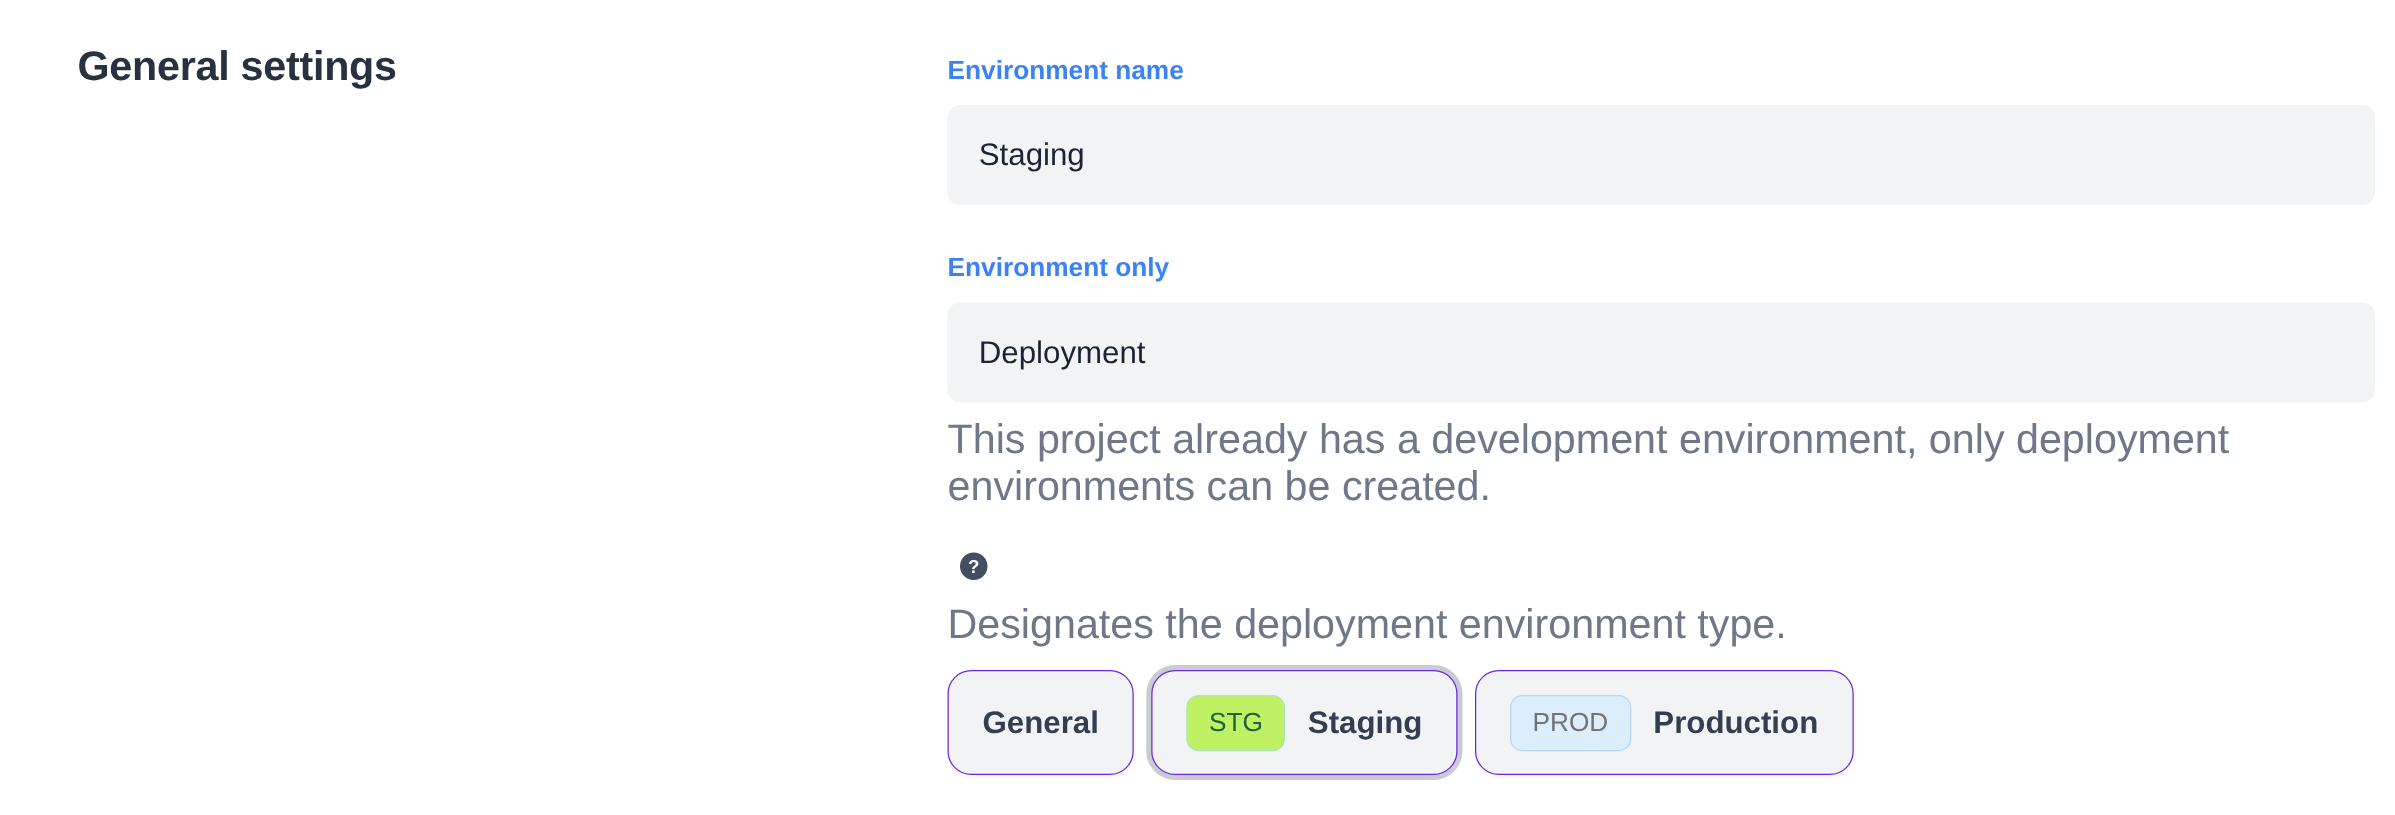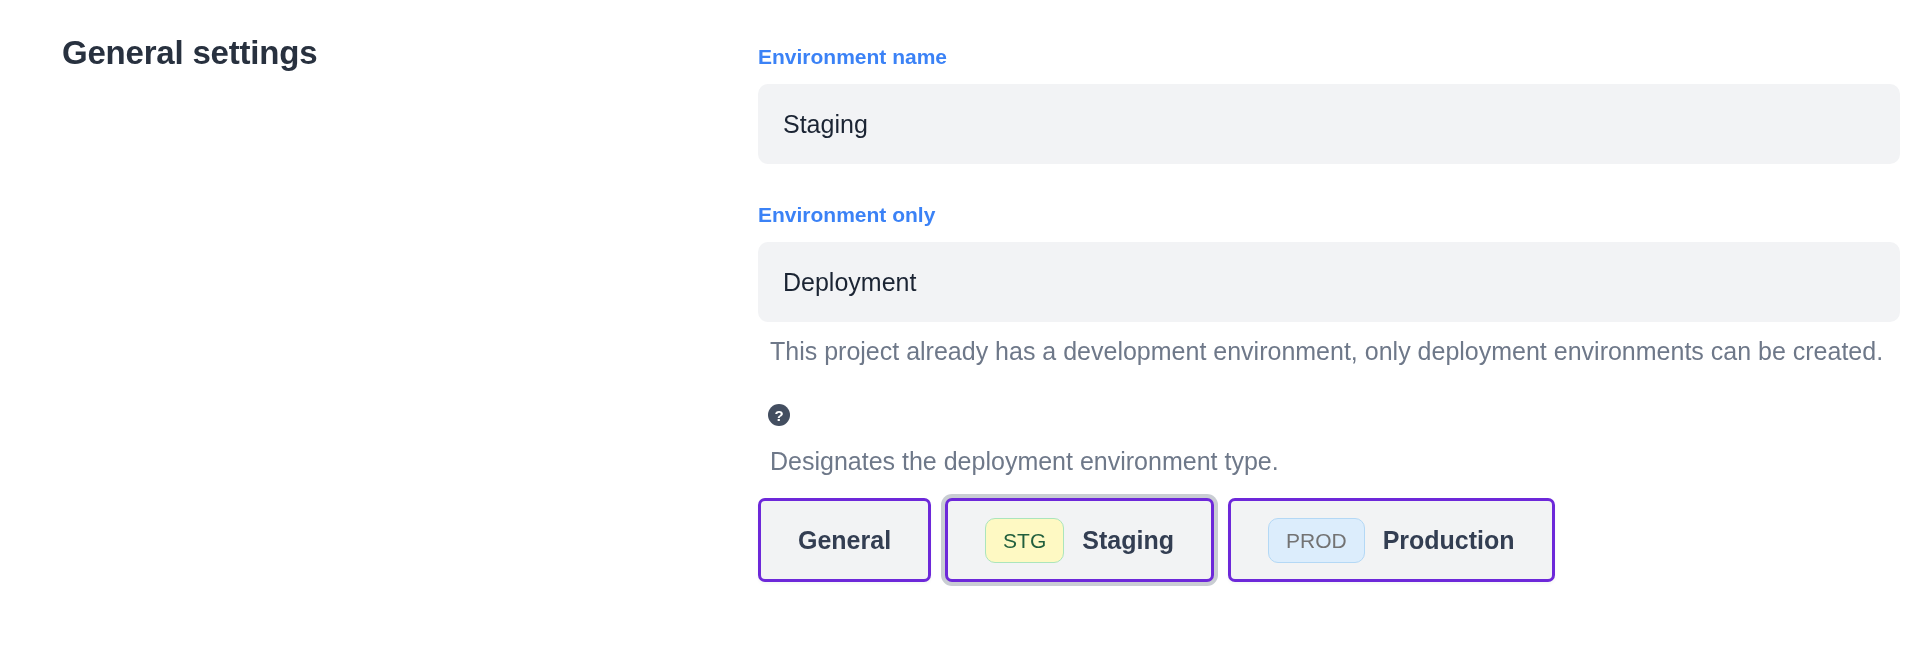--- a/index.html
+++ b/index.html
@@ -50,22 +50,22 @@
     border: none;
     outline: none;
     border-radius: 10px;
     padding: 0 25px;
     font-family: inherit;
     font-size: 25px;
     color: #1b2433;
   }
   .group-2 { margin-top: 38px; }
   .hint {
-    margin: 10px 0 0 12px;
-    font-size: 25px;
+    margin: 10px 0 0 0;
+    font-size: 33px;
     line-height: 38px;
     color: #6e7889;
     max-width: 1142px;
   }
   .group-3 { margin-top: 34px; }
   .label-row { display: flex; align-items: center; }
   .label-row .field-label { margin-bottom: 0; }
   .help-icon {
     display: inline-flex;
     align-items: center;
@@ -87,24 +87,24 @@
     align-items: center;
     gap: 14px;
     margin-top: 12px;
     padding: 6px 0 8px 0;
   }
   .type-btn {
     display: inline-flex;
     align-items: center;
     gap: 18px;
     height: 84px;
-    padding: 0 37px;
+    padding: 0 27px;
     background: #f2f3f4;
-    border: 3px solid #6d28d9;
-    border-radius: 7px;
+    border: 1px solid #6d28d9;
+    border-radius: 19px;
     font-family: inherit;
     font-size: 25px;
     font-weight: 700;
     color: #333e52;
     cursor: pointer;
     box-shadow: 0 2px 3px rgba(31, 41, 55, 0.04);
   }
   .type-btn.selected {
     box-shadow: 0 0 0 4px #c9cdd3;
   }
@@ -113,21 +113,21 @@
     align-items: center;
     justify-content: center;
     height: 45px;
     padding: 0 17px;
     border-radius: 10px;
     font-size: 21px;
     font-weight: 400;
     line-height: 1;
   }
   .badge-green {
-    background: #fef9c3;
+    background: #bef264;
     border: 1px solid #abe5bc;
     color: #215f3d;
   }
   .badge-blue {
     background: #dcedfc;
     border: 1px solid #b4d8f5;
     color: #737373;
   }
 </style>
 </head>

